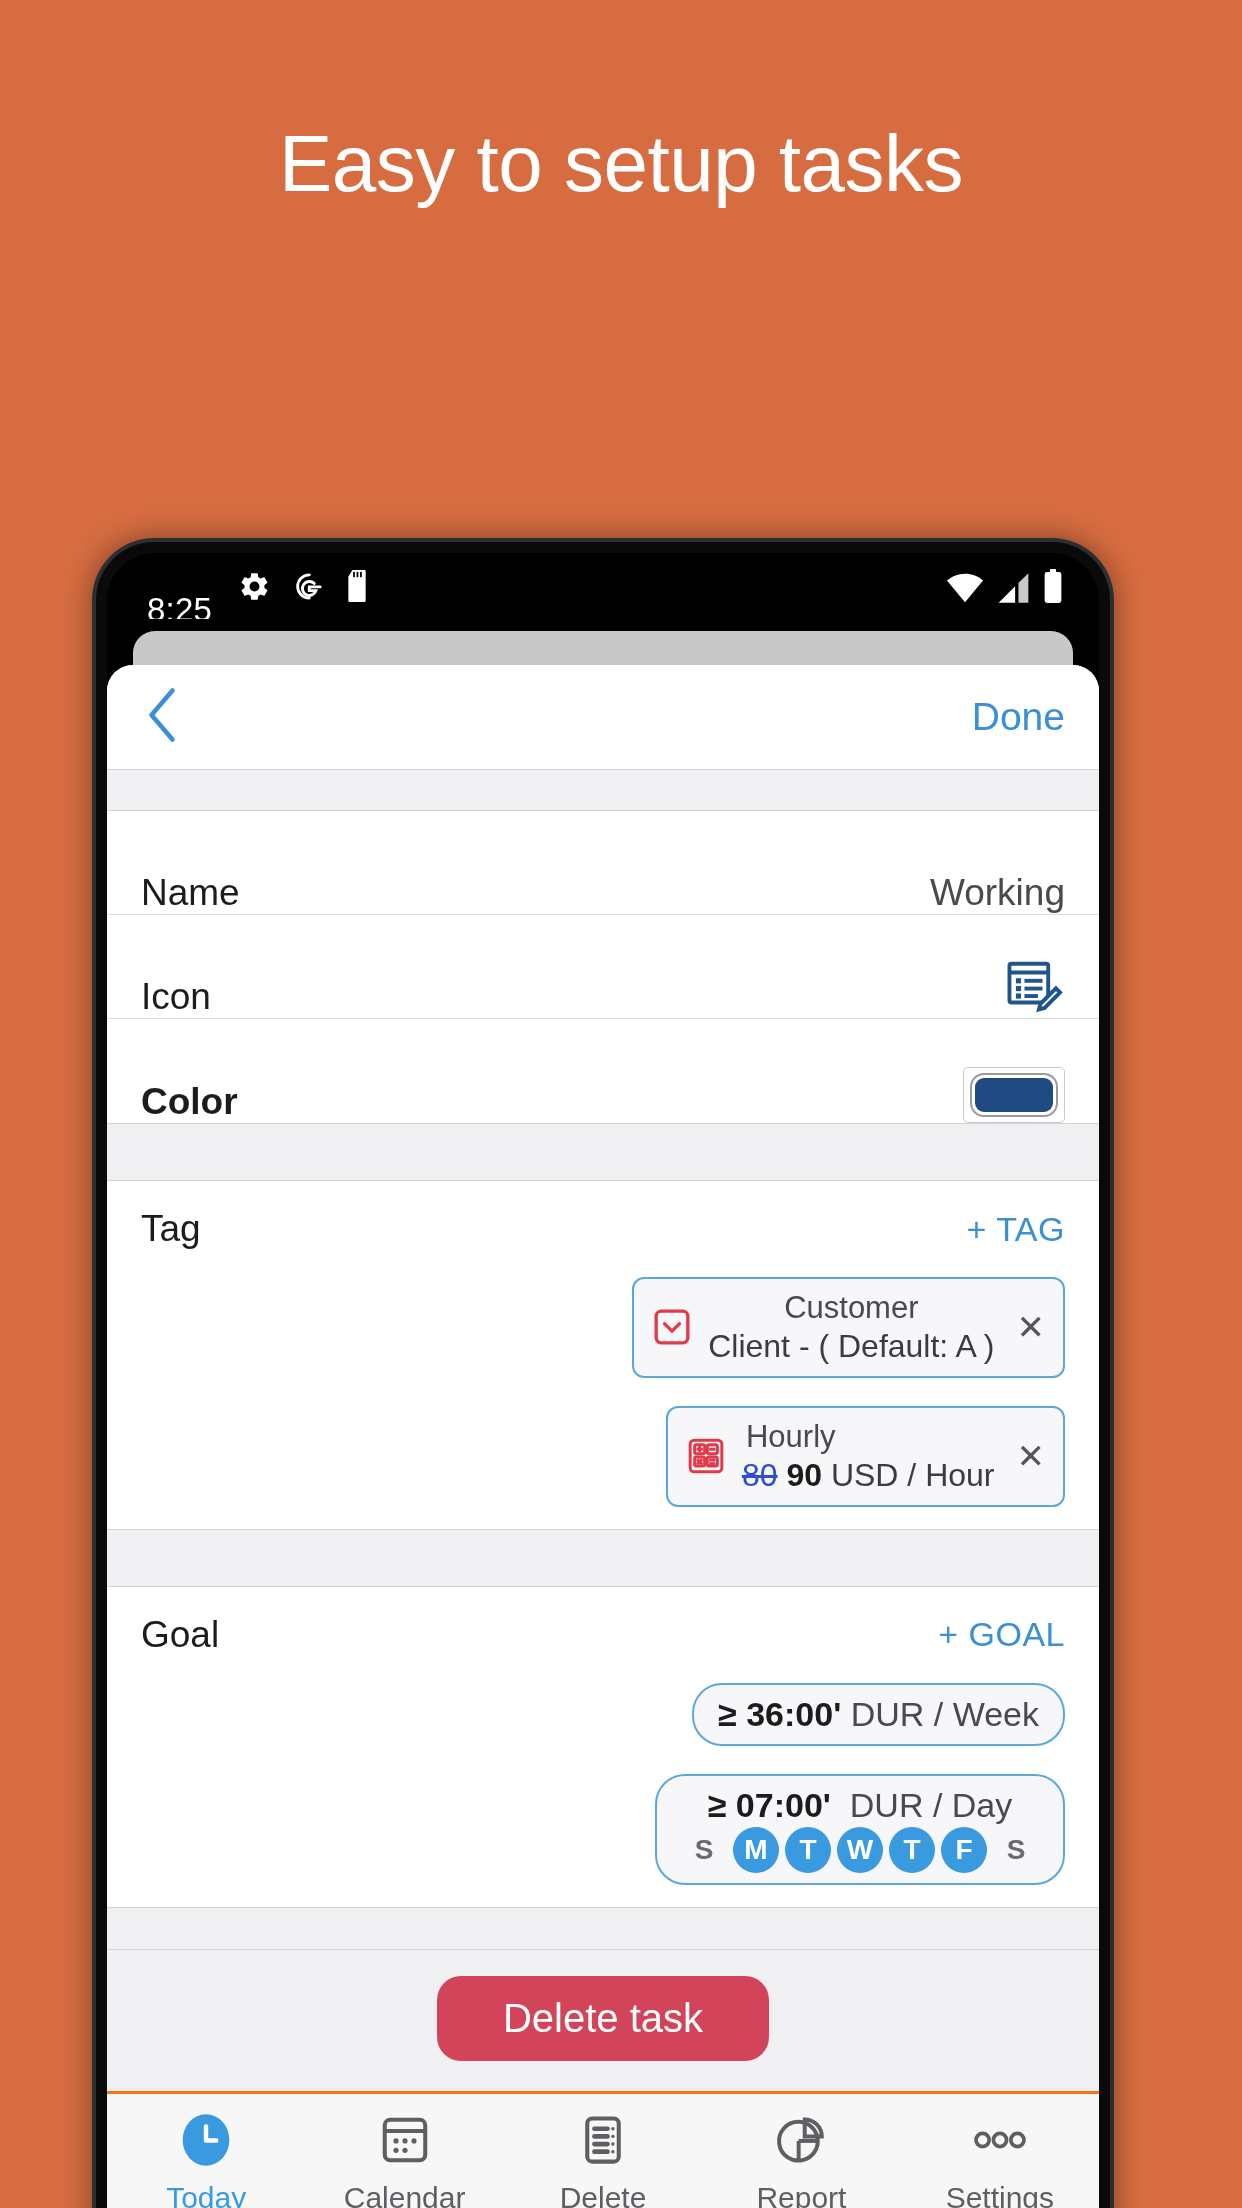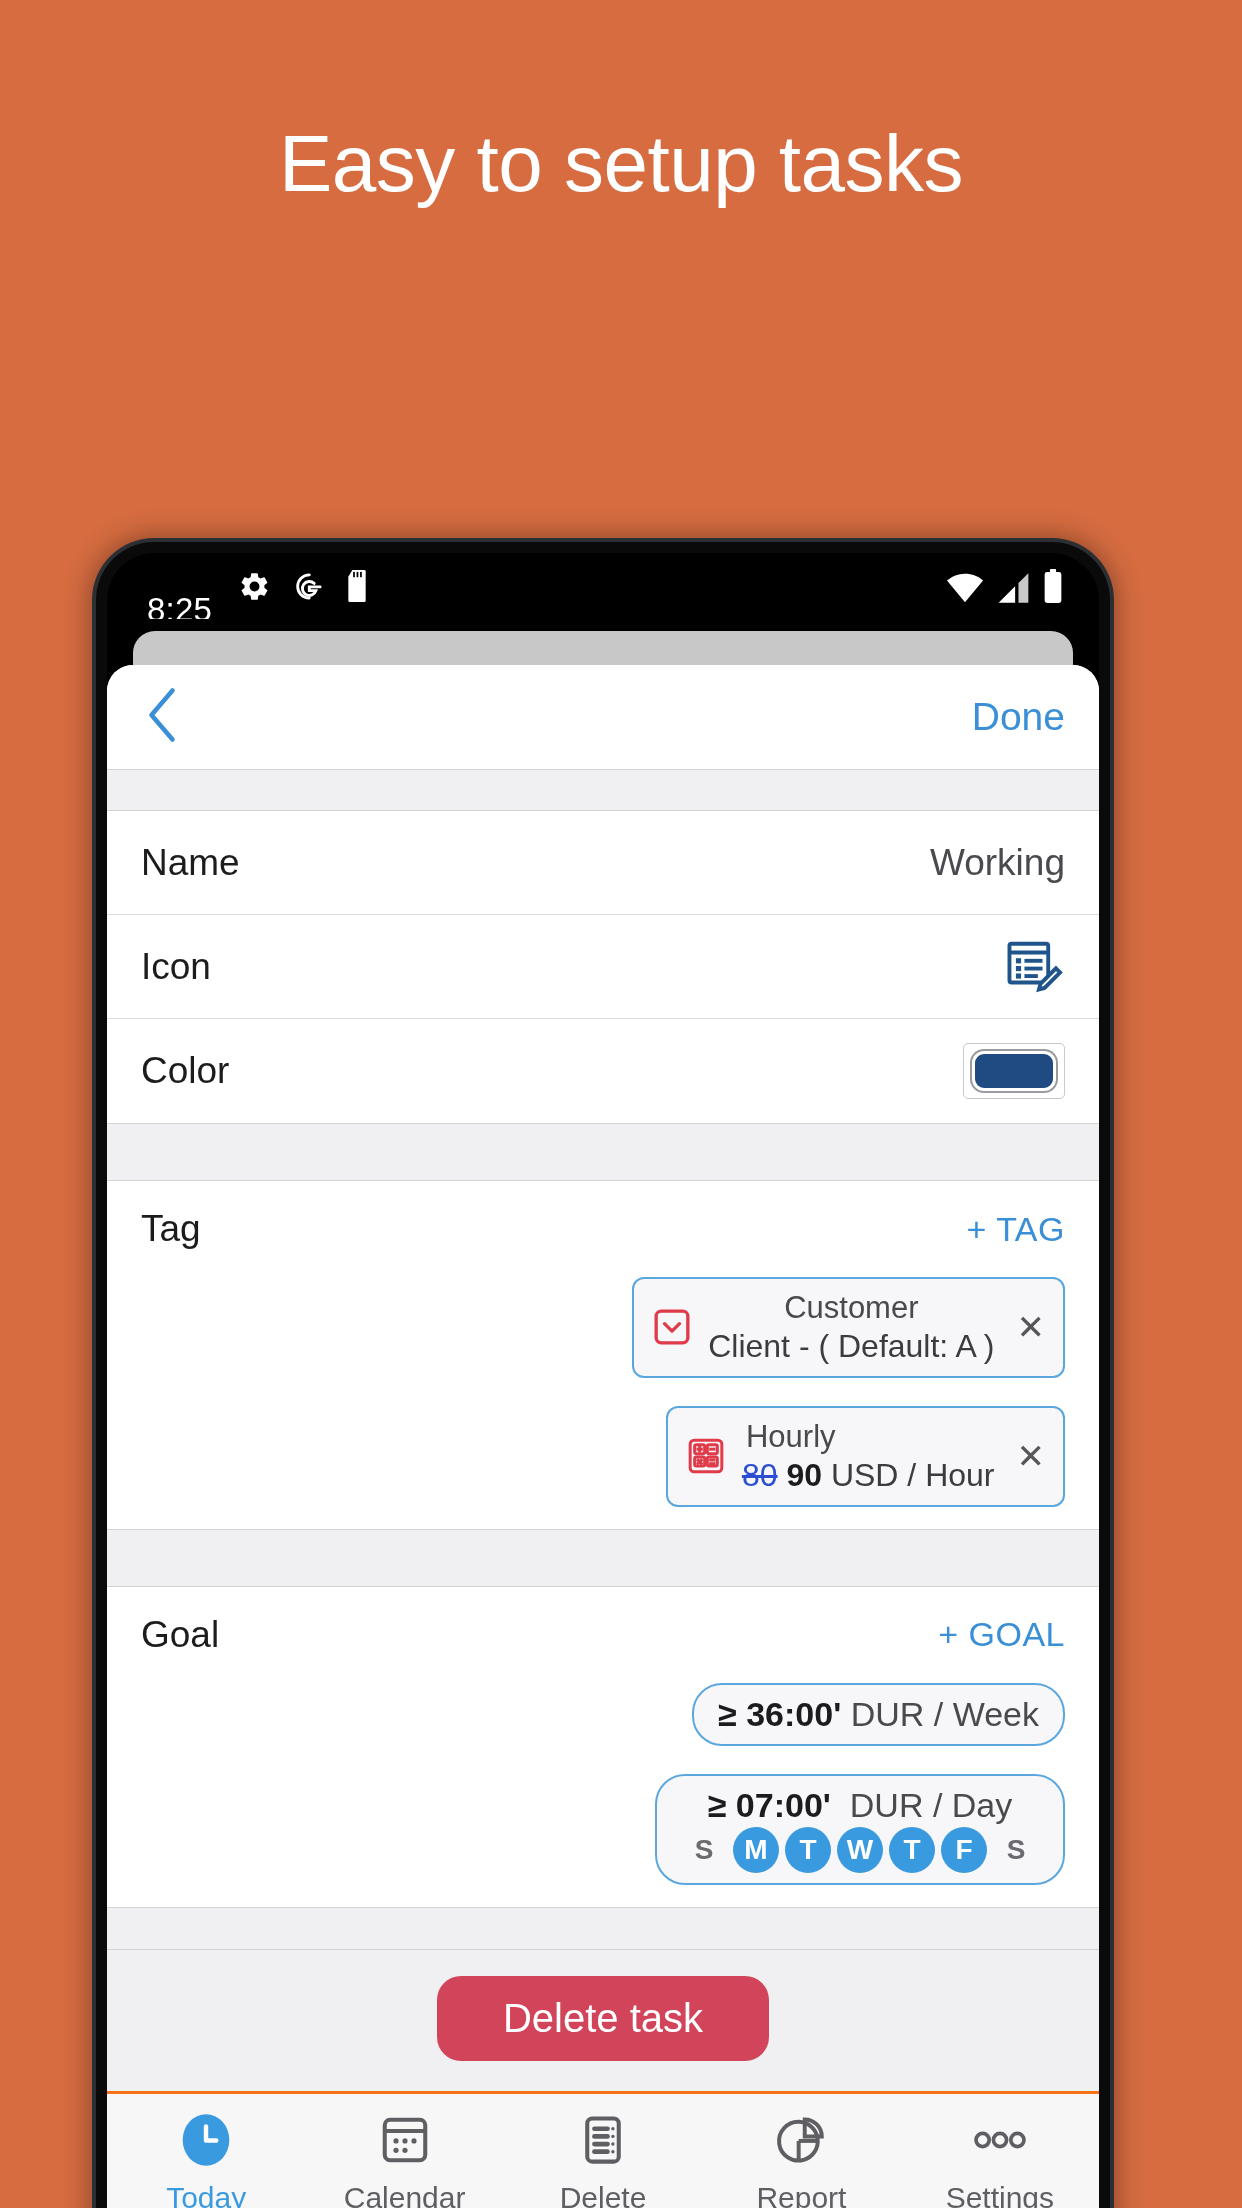--- a/index.html
+++ b/index.html
@@ -120,27 +120,27 @@
 
   
   .list { background: #fff; }
   .gap { height: 42px; background: #f0f0f3; border-top: 1px solid #d4d4d8; border-bottom: 1px solid #d4d4d8; }
   .gap.tall { height: 58px; }
   .gap.nb { border-bottom: none; }
 
   .row {
     position: relative;
     display: flex;
-    align-items: center;
+    align-items: flex-end;
     min-height: 104px;
     padding: 0 34px 0 34px;
     background: #fff;
     border-bottom: 1px solid #dcdce0;
   }
-  .row:last-child { border-bottom: none; }
+  .row:last-child { border-bottom: none; font-weight: bold; }
   .row-label { font-size: 37px; color: #1c1c1e; }
   .row-value { margin-left: auto; font-size: 37px; color: #4a4a4e; }
 
   .color-chip-wrap {
     margin-left: auto;
     width: 102px; height: 56px;
     border: 1px solid #c9c9ce;
     border-radius: 5px;
     display: flex; align-items: center; justify-content: center;
     background: #fff;

